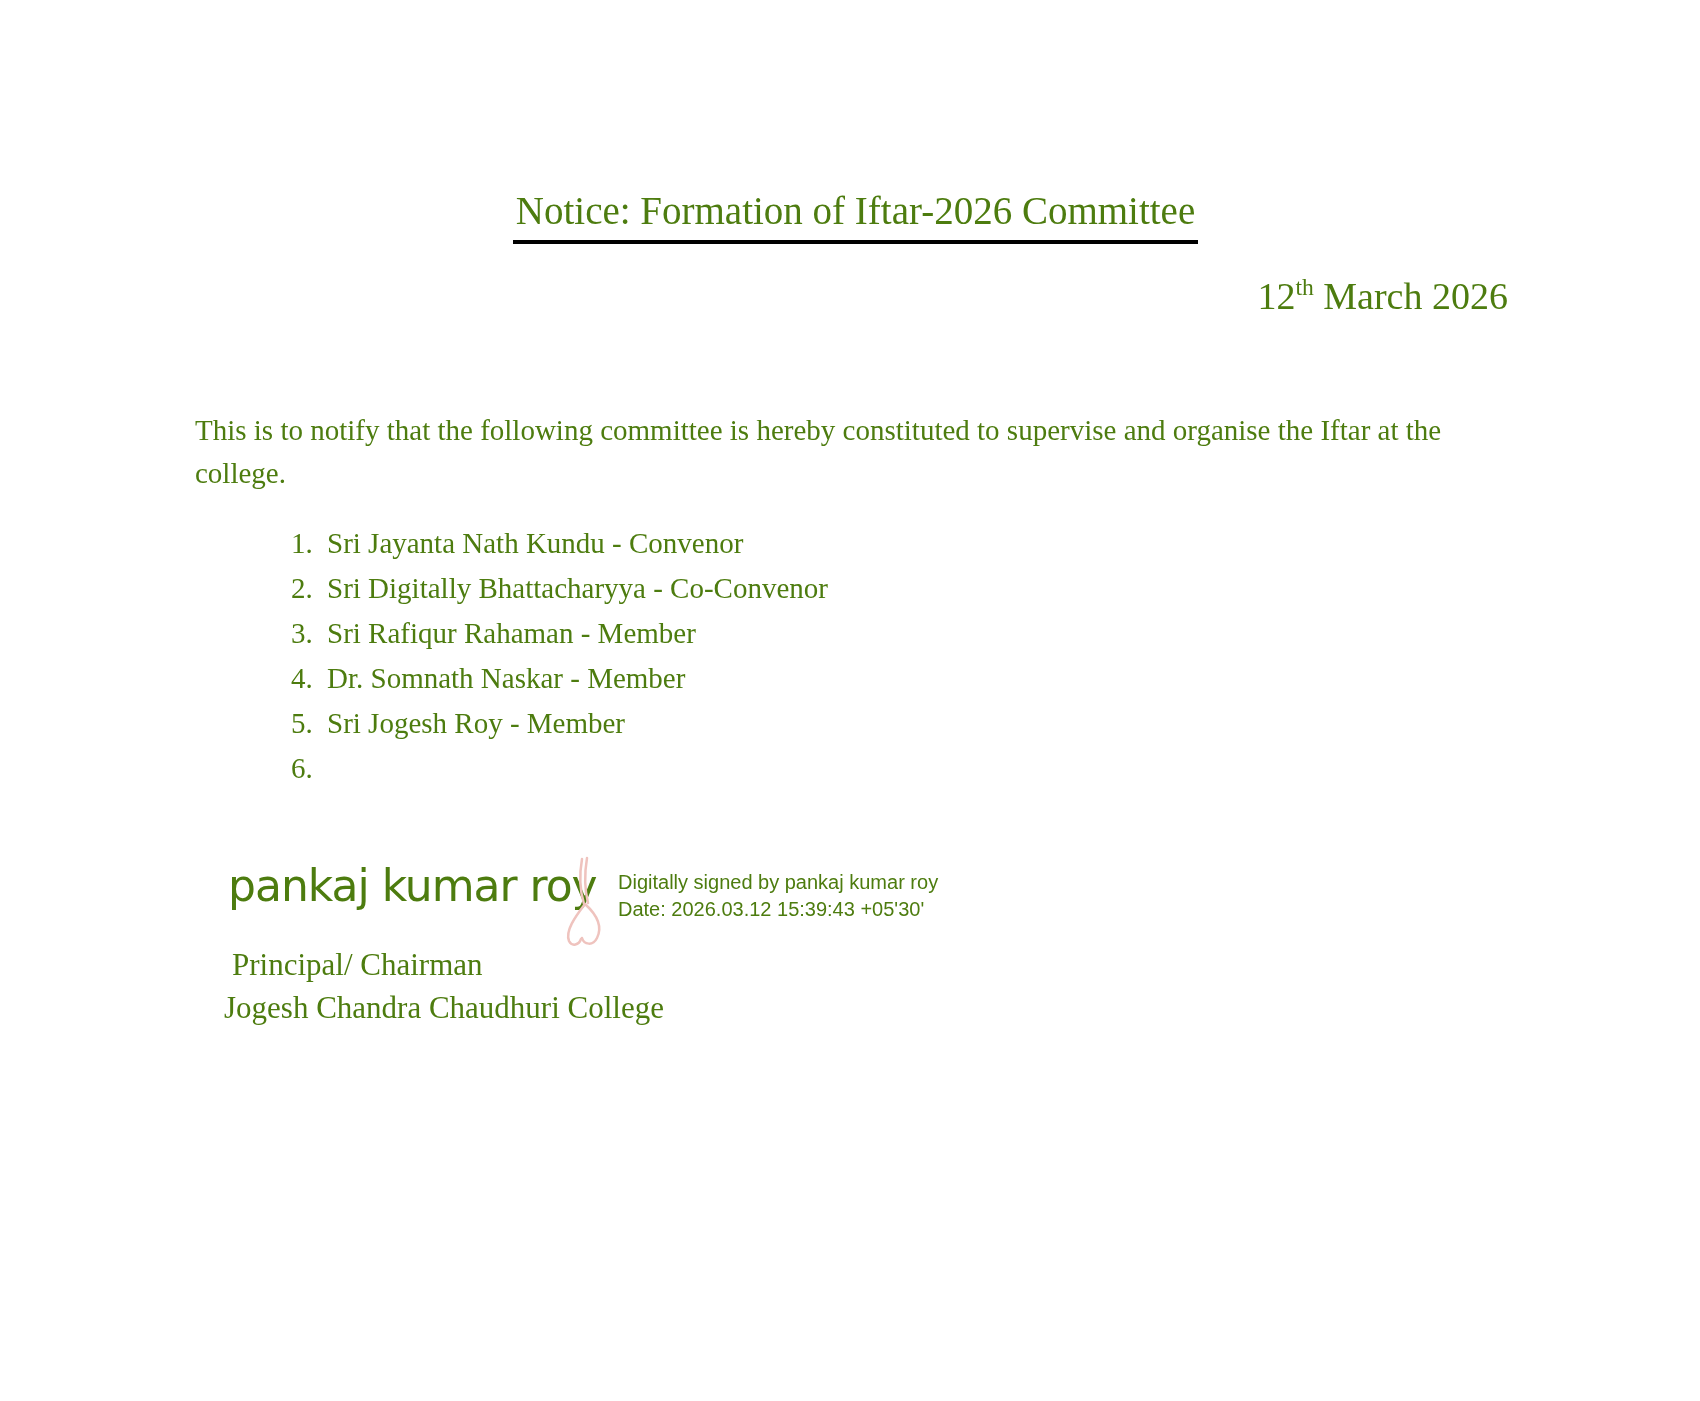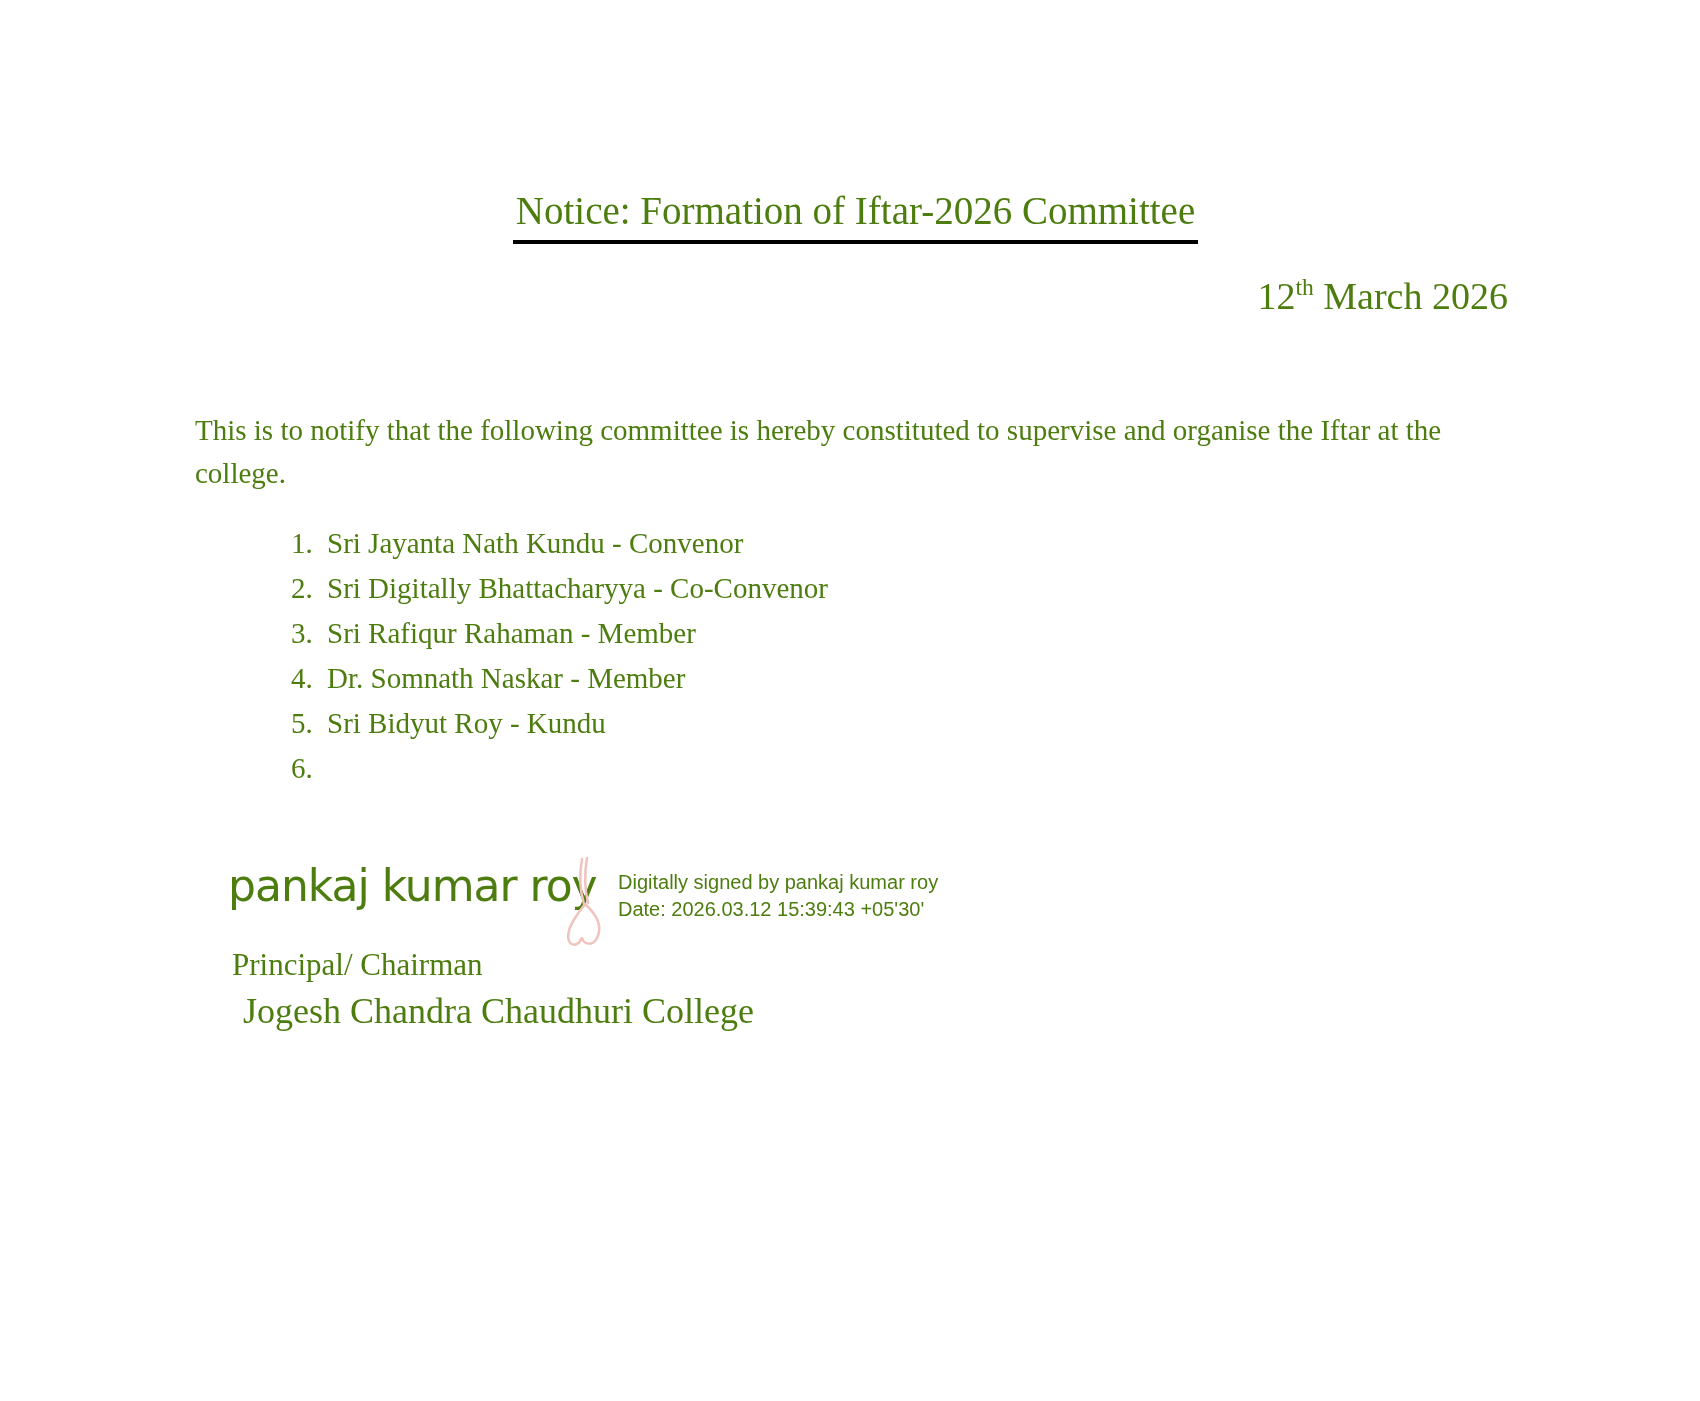--- a/index.html
+++ b/index.html
@@ -96,22 +96,22 @@
   }
   .role {
     position: absolute;
     top: 947px;
     left: 232px;
     font-size: 31px;
   }
   .org {
     position: absolute;
     top: 990px;
-    left: 243px;
-    font-size: 36px;
+    left: 224px;
+    font-size: 31px;
   }
 </style>
 </head>
 <body>
 
 <div class="page">
 
   <h1 class="title">
     <span class="title-text">Notice: Formation of Iftar-2026 Committee</span>
   </h1>
@@ -134,21 +134,21 @@
     <li>
       <span class="num">3.</span>
       <span class="txt">Sri Rafiqur Rahaman - Member</span>
     </li>
     <li>
       <span class="num">4.</span>
       <span class="txt">Dr. Somnath Naskar - Member</span>
     </li>
     <li>
       <span class="num">5.</span>
-      <span class="txt">Sri Bidyut Roy - Kundu</span>
+      <span class="txt">Sri Jogesh Roy - Member</span>
     </li>
     <li>
       <span class="num">6.</span>
     </li>
   </ol>
 
   <div class="sig-name">pankaj kumar roy</div>
 
   <svg class="ribbon" width="52" height="94" viewBox="0 0 52 94" fill="none" stroke-linecap="round" stroke-width="2.5">
     <path d="M21,3 C18,20 19,35 23,48" stroke="#efc3be"></path>

